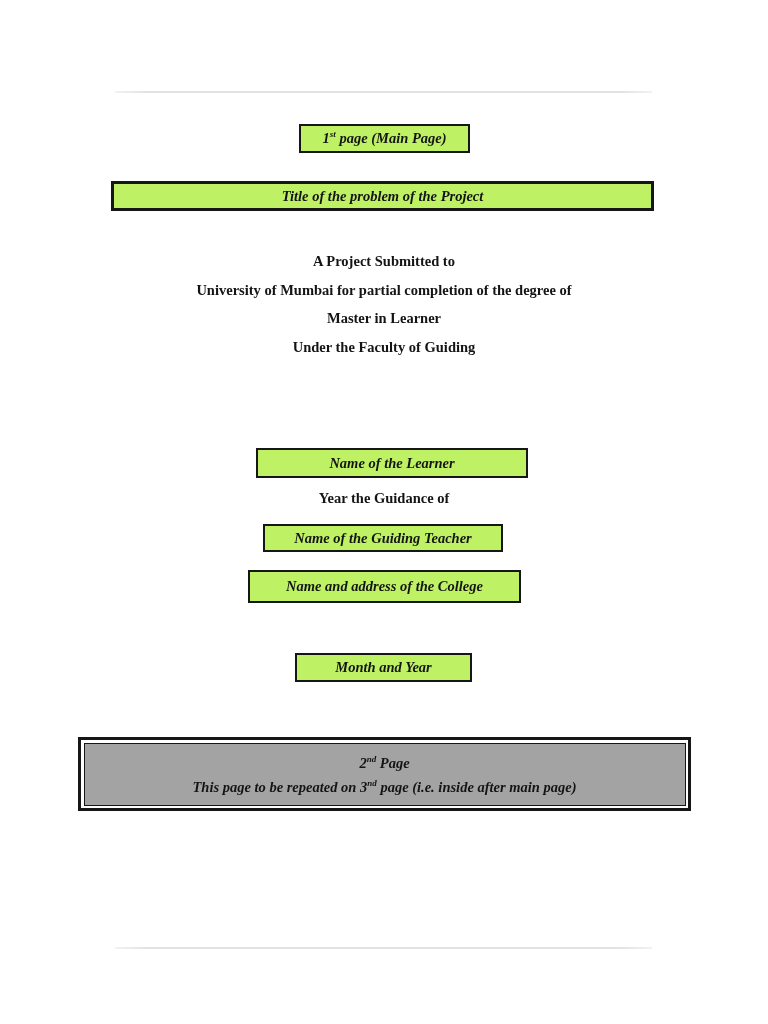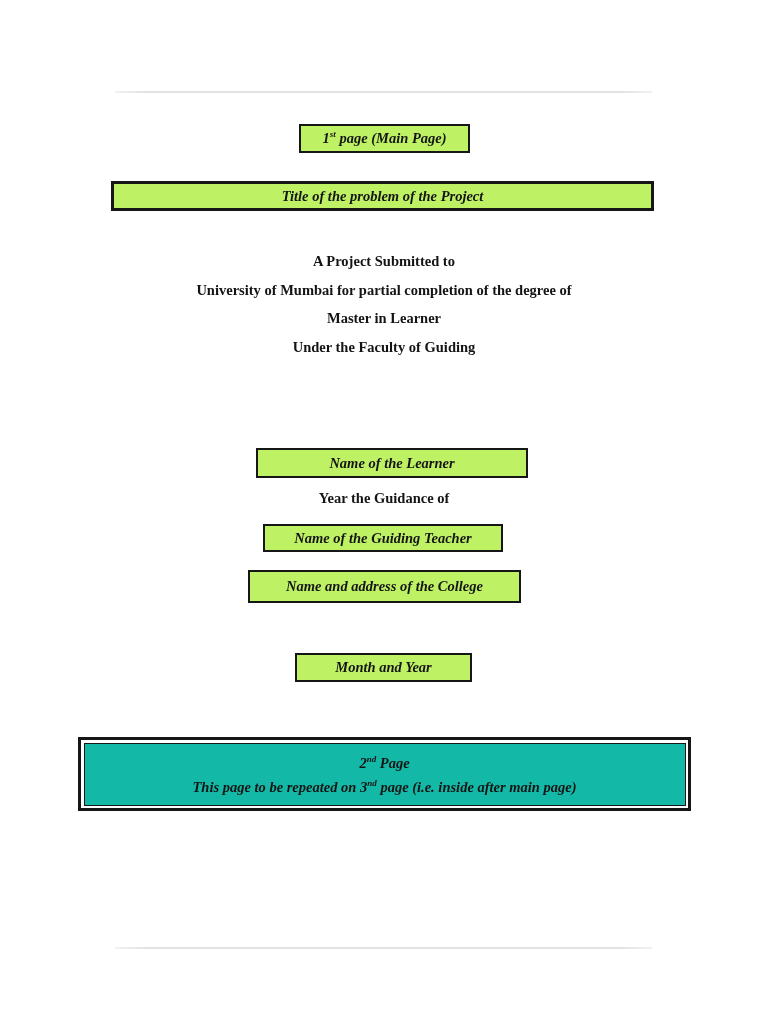--- a/index.html
+++ b/index.html
@@ -61,21 +61,21 @@
     width: 613px;
     height: 74px;
     border: 3px solid #161616;
     padding: 2.5px;
     background: #ffffff;
   }
   .double-box-inner {
     width: 100%;
     height: 100%;
     border: 1.5px solid #161616;
-    background: #14b8a6;
+    background: #a3a3a3;
     display: flex;
     flex-direction: column;
     align-items: center;
     justify-content: center;
     font-weight: bold;
     font-style: italic;
     font-size: 14.5px;
     line-height: 24px;
     padding-top: 2px;
     white-space: nowrap;

